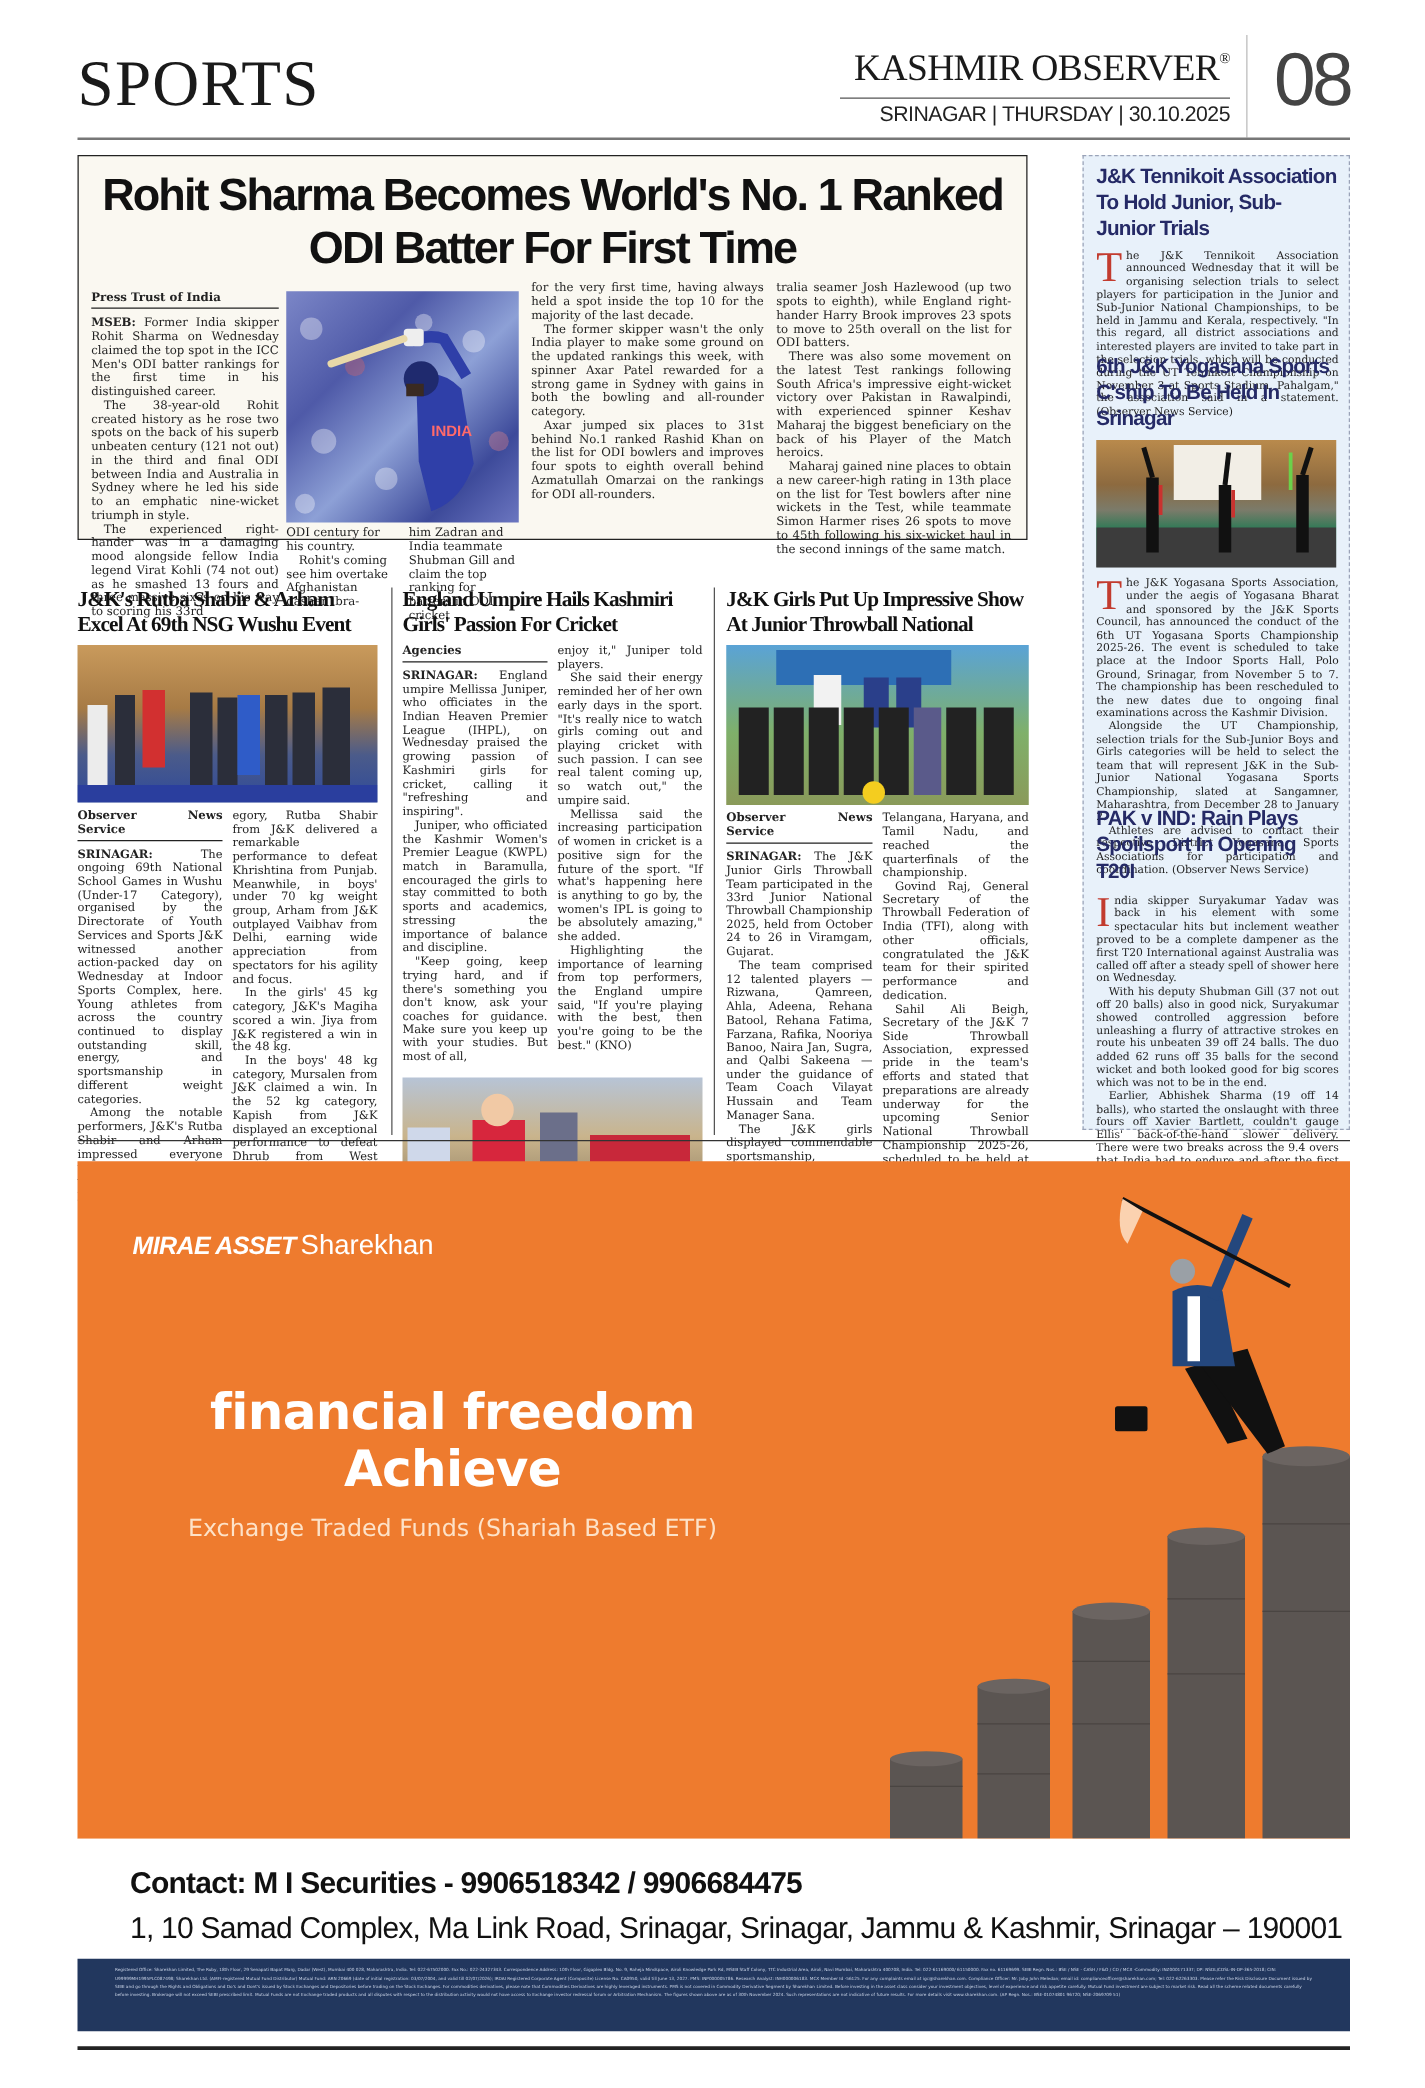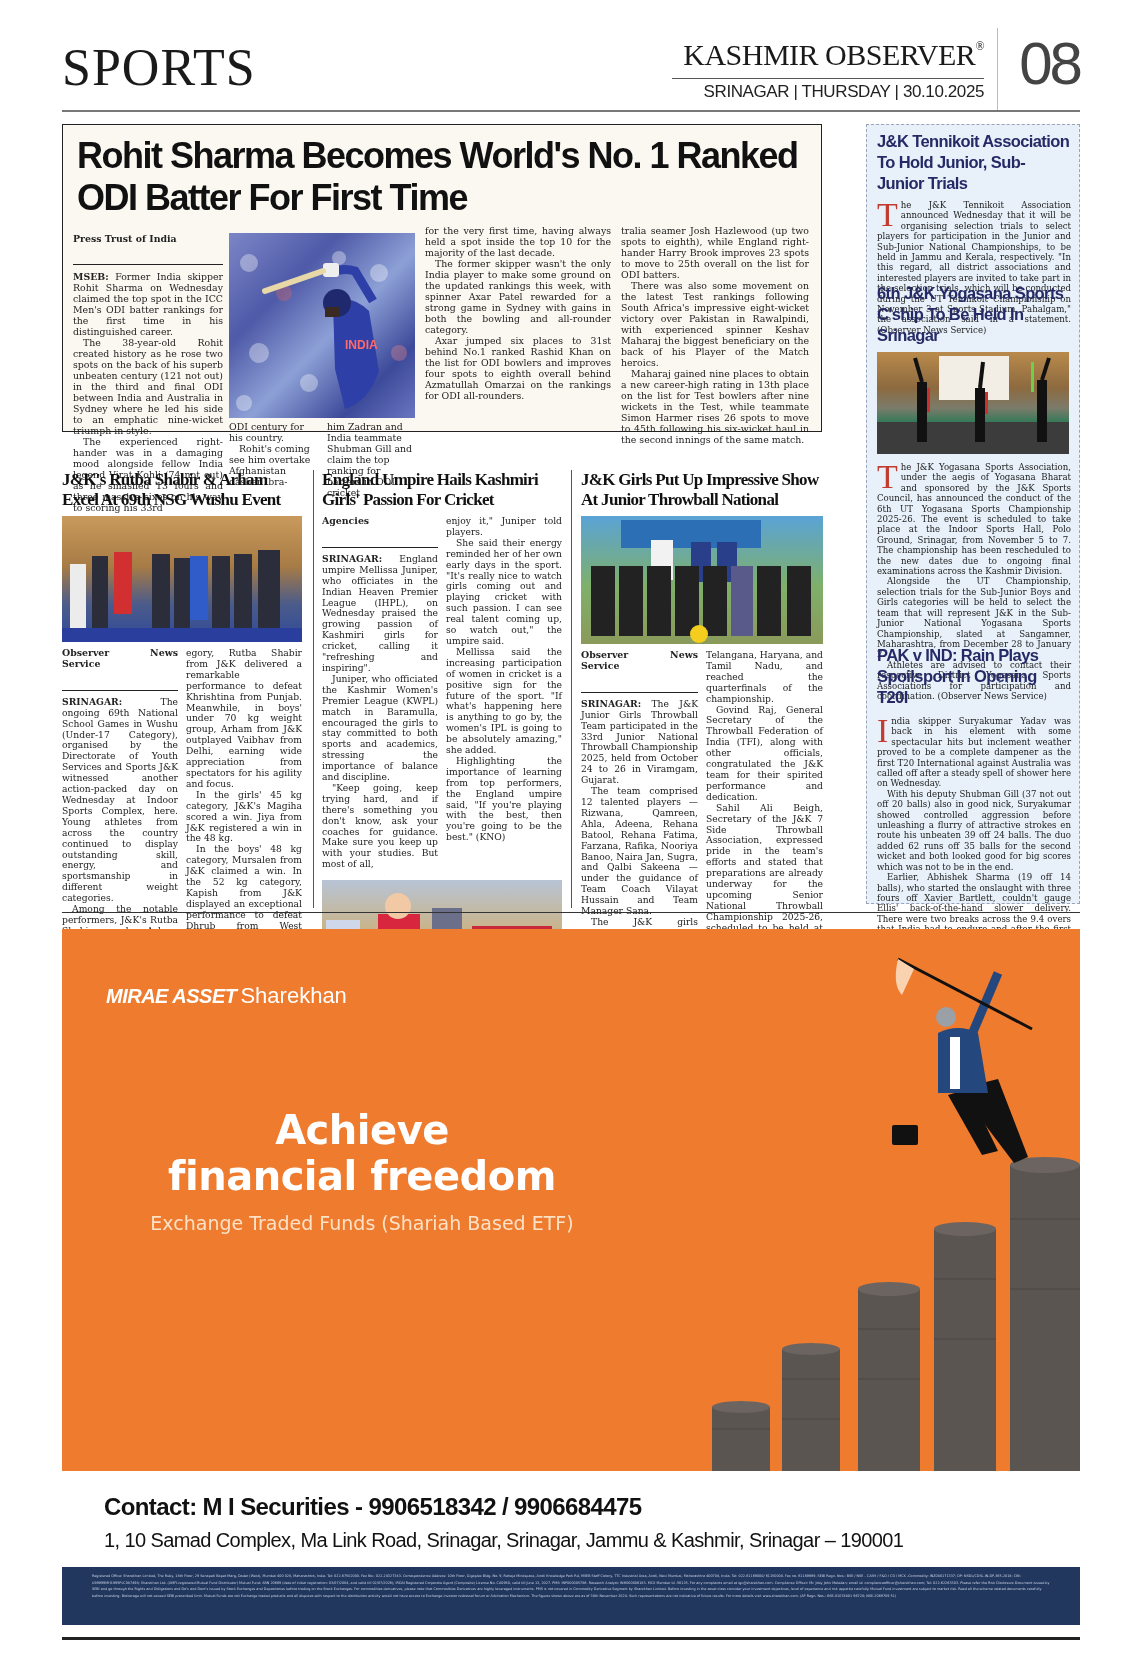--- a/index.html
+++ b/index.html
@@ -12,23 +12,23 @@
   .paper-name { position: absolute; right: 96px; top: 12px; font-family: "Liberation Serif", serif; font-size: 30px; letter-spacing: -0.5px; line-height: 1; color: #1a1a1a; }
   .paper-name sup { font-size: 12px; vertical-align: top; }
   .paper-rule { position: absolute; right: 96px; top: 50px; width: 312px; border-top: 1px solid #555; }
   .dateline { position: absolute; right: 96px; top: 54px; font-family: "Liberation Sans", sans-serif; font-size: 17px; font-stretch: condensed; letter-spacing: -0.4px; color: #222; }
   .page-divider { position: absolute; right: 82px; top: 0; height: 82px; border-left: 1px solid #bbb; }
   .page-number { position: absolute; right: 0; top: 6px; font-family: "Liberation Sans", sans-serif; font-size: 60px; font-weight: 300; color: #444; line-height: 1; letter-spacing: -3px; }
   .masthead-rule { position: absolute; left: 62px; top: 110px; width: 1018px; border-top: 2px solid #777; }
 
   
   .lead-box { position: absolute; left: 62px; top: 124px; width: 760px; height: 308px; border: 1.5px solid #222; background: #faf8f1; }
-  .lead-headline { position: absolute; left: 14px; top: 10px; width: 730px; font-family: "Liberation Sans", sans-serif; font-weight: 700; font-size: 36px; line-height: 42px; letter-spacing: -1.5px; color: #111; }
+  .lead-headline { position: absolute; left: 14px; top: 10px; width: 730px; font-family: "Liberation Sans", sans-serif; font-weight: 700; font-size: 36px; line-height: 42px; letter-spacing: -1.5px; color: #111; text-align: center; }
   .lead-col { position: absolute; top: 108px; font-size: 9.4px; line-height: 11px; text-align: justify; color: #222; }
-  .byline { font-weight: 700; font-size: 9.4px; border-bottom: 1px solid #222; padding-bottom: 20px; margin-bottom: 6px; }
+  .byline { font-weight: 700; font-size: 9.4px; border-bottom: 1px solid #222; padding-bottom: 2px; margin-bottom: 6px; }
   .dateline-word { font-weight: 700; }
   .para { text-indent: 10px; }
   .para.first { text-indent: 0; }
   .lead-photo { position: absolute; left: 166px; top: 108px; width: 186px; height: 185px; overflow: hidden; background: linear-gradient(135deg,#7b86c7 0%,#4f5aa8 30%,#8da0d6 55%,#3d4a9a 80%,#6b76c0 100%); }
   .lead-photo-caption-col { position: absolute; top: 296px; font-size: 9.4px; line-height: 11px; }
 
   
   .sidebar { position: absolute; left: 866px; top: 124px; width: 214px; height: 780px; border: 1.5px dashed #9aa3b8; background: #e8f1fa; }
   .side-head { font-family: "Liberation Sans", sans-serif; font-weight: 700; font-size: 16.5px; line-height: 21px; letter-spacing: -0.6px; color: #252a66; }
   .side-body { font-size: 8.6px; line-height: 10.4px; text-align: justify; color: #222; }
@@ -48,21 +48,21 @@
   .ad { position: absolute; left: 62px; top: 929px; width: 1018px; height: 542px; background: #ee7b2e; overflow: hidden; }
   .ad-logo { position: absolute; left: 44px; top: 54px; color: #fff; font-family: "Liberation Sans", sans-serif; }
   .ad-logo .brand { font-weight: 700; font-style: italic; font-size: 20px; letter-spacing: -0.5px; }
   .ad-logo .sub { font-size: 22px; margin-left: 4px; }
   .ad-headline { position: absolute; left: 70px; top: 178px; width: 460px; text-align: center; color: #fff; font-family: "DejaVu Sans", sans-serif; font-weight: 700; font-size: 40px; line-height: 46px; letter-spacing: -0.5px; }
   .ad-sub { position: absolute; left: 40px; top: 281px; width: 520px; text-align: center; color: #fde2c8; font-family: "DejaVu Sans", sans-serif; font-size: 19px; line-height: 26px; }
   .ad-illustration { position: absolute; left: 520px; top: 0; width: 498px; height: 542px; }
 
   .contact { position: absolute; left: 62px; top: 1471px; width: 1018px; height: 96px; background: #fff; }
   .contact-line { position: absolute; left: 42px; top: 22px; font-family: "Liberation Sans", sans-serif; font-weight: 700; font-size: 24px; font-stretch: condensed; letter-spacing: -0.6px; color: #111; }
-  .address-line { position: absolute; left: 42px; top: 58px; font-family: "Liberation Sans", sans-serif; font-size: 20px; letter-spacing: -0.6px; color: #111; }
+  .address-line { position: absolute; left: 42px; top: 58px; font-family: "Liberation Sans", sans-serif; font-size: 24px; letter-spacing: -0.6px; color: #111; }
   .disclaimer { position: absolute; left: 62px; top: 1567px; width: 1018px; height: 58px; background: #22375e; padding: 6px 30px; color: #c9d3e6; font-family: "DejaVu Sans", sans-serif; font-size: 3.4px; line-height: 6.6px; overflow: hidden; }
   .footer-rule { position: absolute; left: 62px; top: 1637px; width: 1018px; border-top: 3px solid #222; }
 </style>
 </head>
 <body>
 
 <header class="masthead">
   <div class="section-title">SPORTS</div>
   <div class="paper-name"><span>KASHMIR OBSERVER</span><sup>®</sup></div>
   <div class="paper-rule"></div>
@@ -278,22 +278,22 @@
   </div>
 </article>
 
 <div class="bottom-rule"></div>
 
 <section class="ad">
   <div class="ad-logo">
     <span class="brand">MIRAE ASSET</span><span class="sub">Sharekhan</span>
   </div>
   <div class="ad-headline">
+    <div>financial freedom</div>
     <div>Achieve</div>
-    <div>financial freedom</div>
   </div>
   <div class="ad-sub">
     <div>Exchange Traded Funds (Shariah Based ETF)</div>
   </div>
   <svg class="ad-illustration" viewBox="0 0 498 542">
     <g>
       <rect x="130" y="478" width="58" height="64" fill="#5b5552"></rect>
         <ellipse cx="159" cy="478" rx="29" ry="6" fill="#6b6461"></ellipse>
       <rect x="200" y="420" width="58" height="122" fill="#5b5552"></rect>
         <ellipse cx="229" cy="420" rx="29" ry="6" fill="#6b6461"></ellipse>

